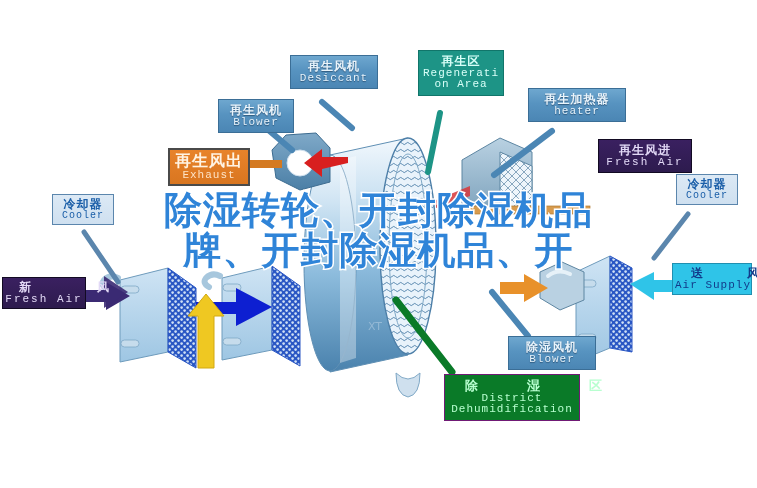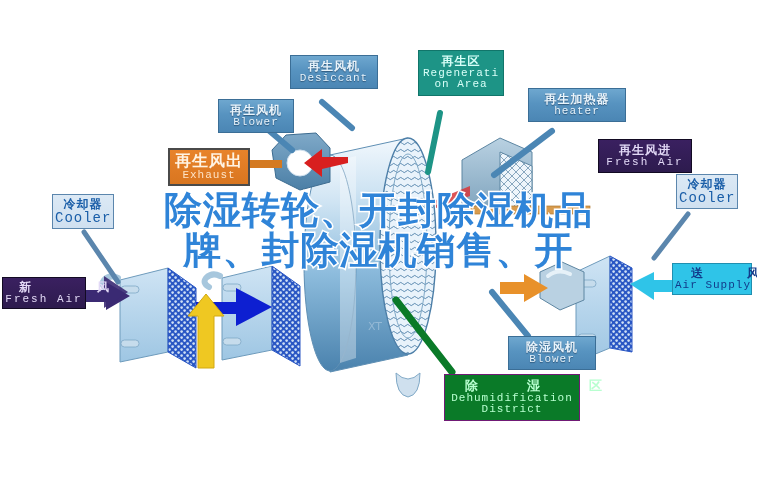--- a/index.html
+++ b/index.html
@@ -19,21 +19,21 @@
   .steel{background:linear-gradient(180deg,#6ea7cf 0%,#5793c0 45%,#4b86b4 100%);
          border:1px solid #3b6e96;color:#eaf4fb;
          text-shadow:0 1px 1px rgba(20,50,80,.6);}
   .steel .cn{font-size:12px;}
   .steel .en{font-size:11px;color:#e6f2fa;}
 
   
   .paleblue{background:linear-gradient(180deg,#dce9f5 0%,#cfe0f0 100%);
             border:1px solid #5b86ad;color:#1f5c9e;}
   .paleblue .cn{font-size:12px;color:#1a5ea8;}
-  .paleblue .en{font-size:14px;color:#1a5ea8;}
+  .paleblue .en{font-size:10px;color:#1a5ea8;}
 
   
   .orange{background:linear-gradient(180deg,#e8832a 0%,#d97620 100%);
           border:2px solid #4a4a4a;color:#fff3e2;}
   .orange .cn{font-size:16px;}
   .orange .en{font-size:11px;color:#fde3c6;}
 
   
   .teal{background:#1d9486;border:1px solid #11756a;color:#d8fff8;}
   .teal .cn{font-size:12px;}
@@ -209,21 +209,21 @@
       <path d="M552 131 L494 175" stroke="#4b86b4" stroke-width="6" stroke-linecap="round"></path>
       <path d="M688 214 L654 258" stroke="#5b86ad" stroke-width="5" stroke-linecap="round"></path>
       <path d="M84 232 L118 282" stroke="#5b86ad" stroke-width="5" stroke-linecap="round"></path>
       <path d="M528 336 L492 292" stroke="#4b86b4" stroke-width="6" stroke-linecap="round"></path>
       <path d="M452 372 L396 300" stroke="#0a7a28" stroke-width="7" stroke-linecap="round"></path>
     </g>
   </svg>
 
   <div id="watermark">
     <span>除湿转轮、开封除湿机品</span>
-    <span>牌、封除湿机销售、开</span>
+    <span>牌、开封除湿机品、开</span>
   </div>
 
   <div class="lbl steel" style="left:290px;top:55px;width:88px;padding:4px 2px;">
     <span class="cn">再生风机</span>
     <span class="en">Desiccant</span>
   </div>
 
   <div class="lbl steel" style="left:218px;top:99px;width:76px;padding:4px 2px;">
     <span class="cn">再生风机</span>
     <span class="en">Blower</span>
@@ -266,22 +266,22 @@
   </div>
 
 
   <div class="lbl steel" style="left:508px;top:336px;width:88px;padding:4px 2px;">
     <span class="cn">除湿风机</span>
     <span class="en">Blower</span>
   </div>
 
   <div class="lbl green" style="left:444px;top:374px;width:136px;padding:4px 2px;">
     <span class="cn">除　湿　区</span>
+    <span class="en">District</span>
     <span class="en">Dehumidification</span>
-    <span class="en">District</span>
   </div>
 
   <div class="lbl cyan" style="left:672px;top:263px;width:80px;padding:3px 2px;">
     <span class="cn">送　风</span>
     <span class="en">Air Supply</span>
   </div>
 
 </div>
 
 </body></html>

